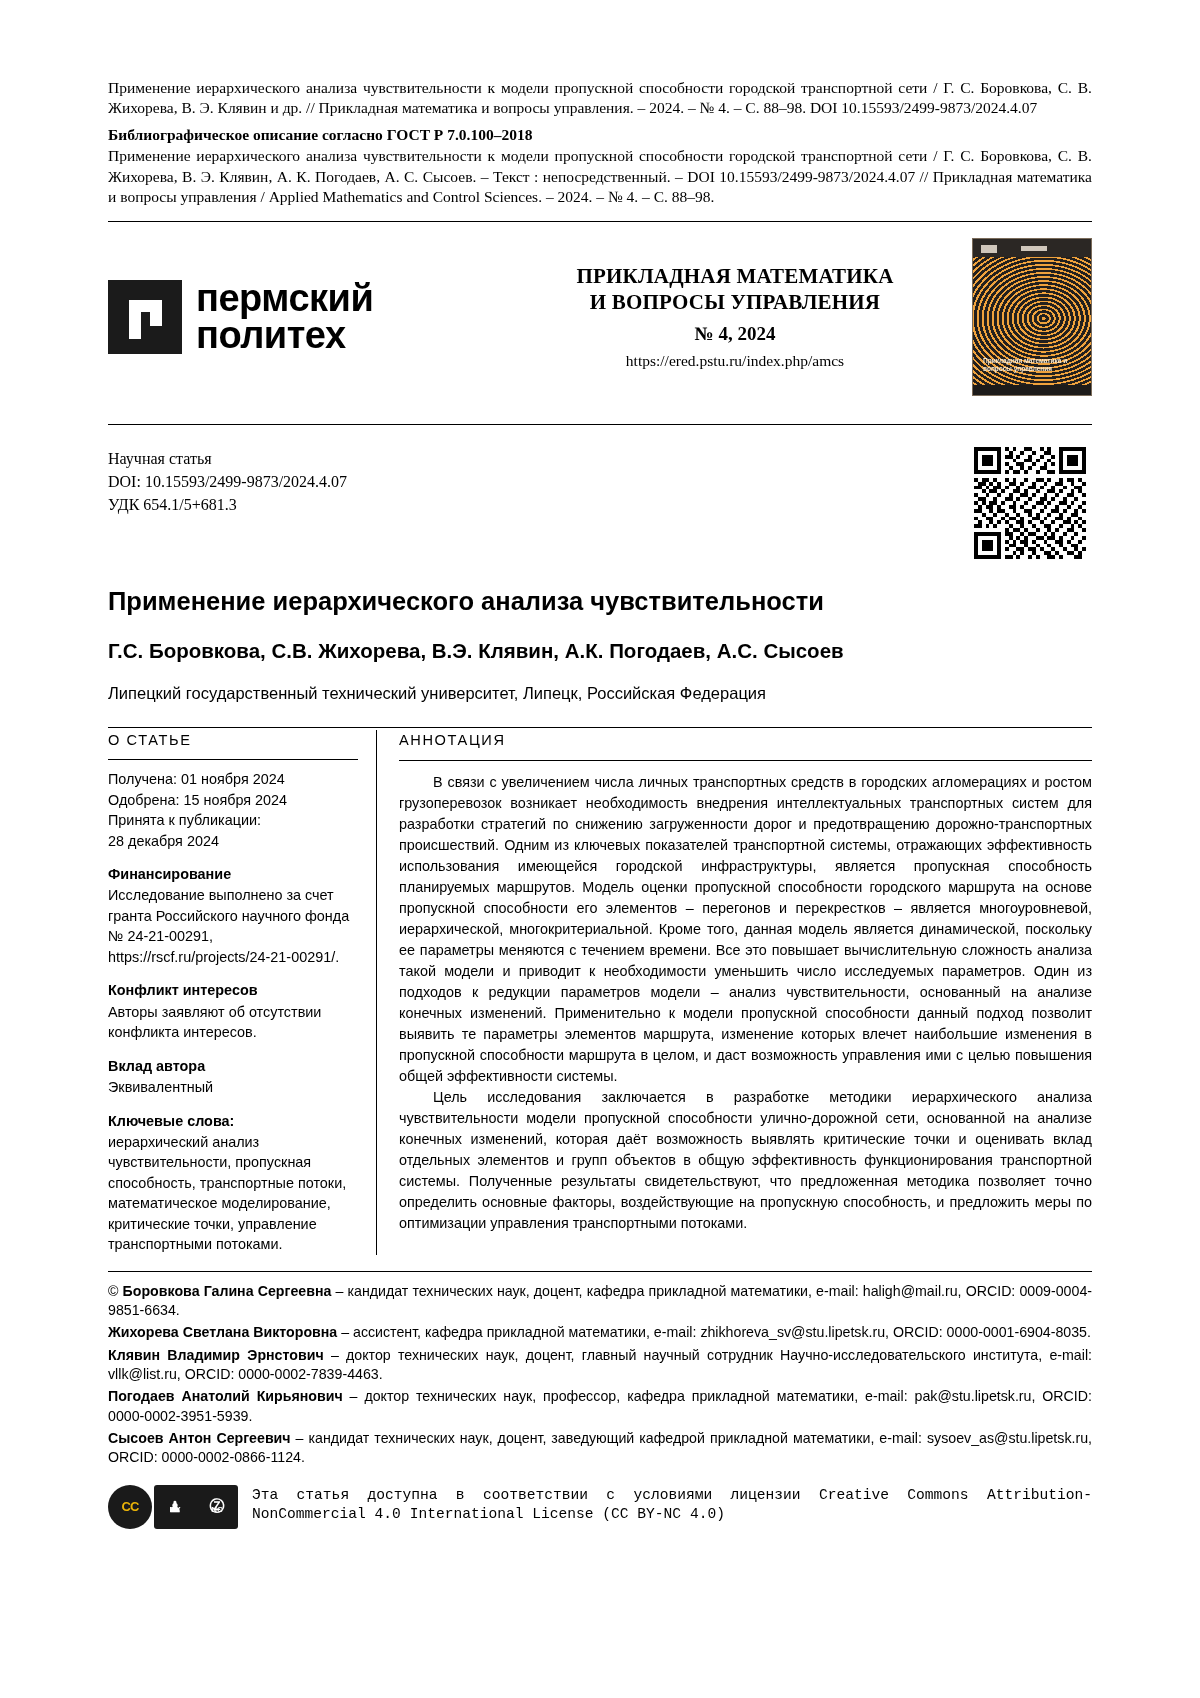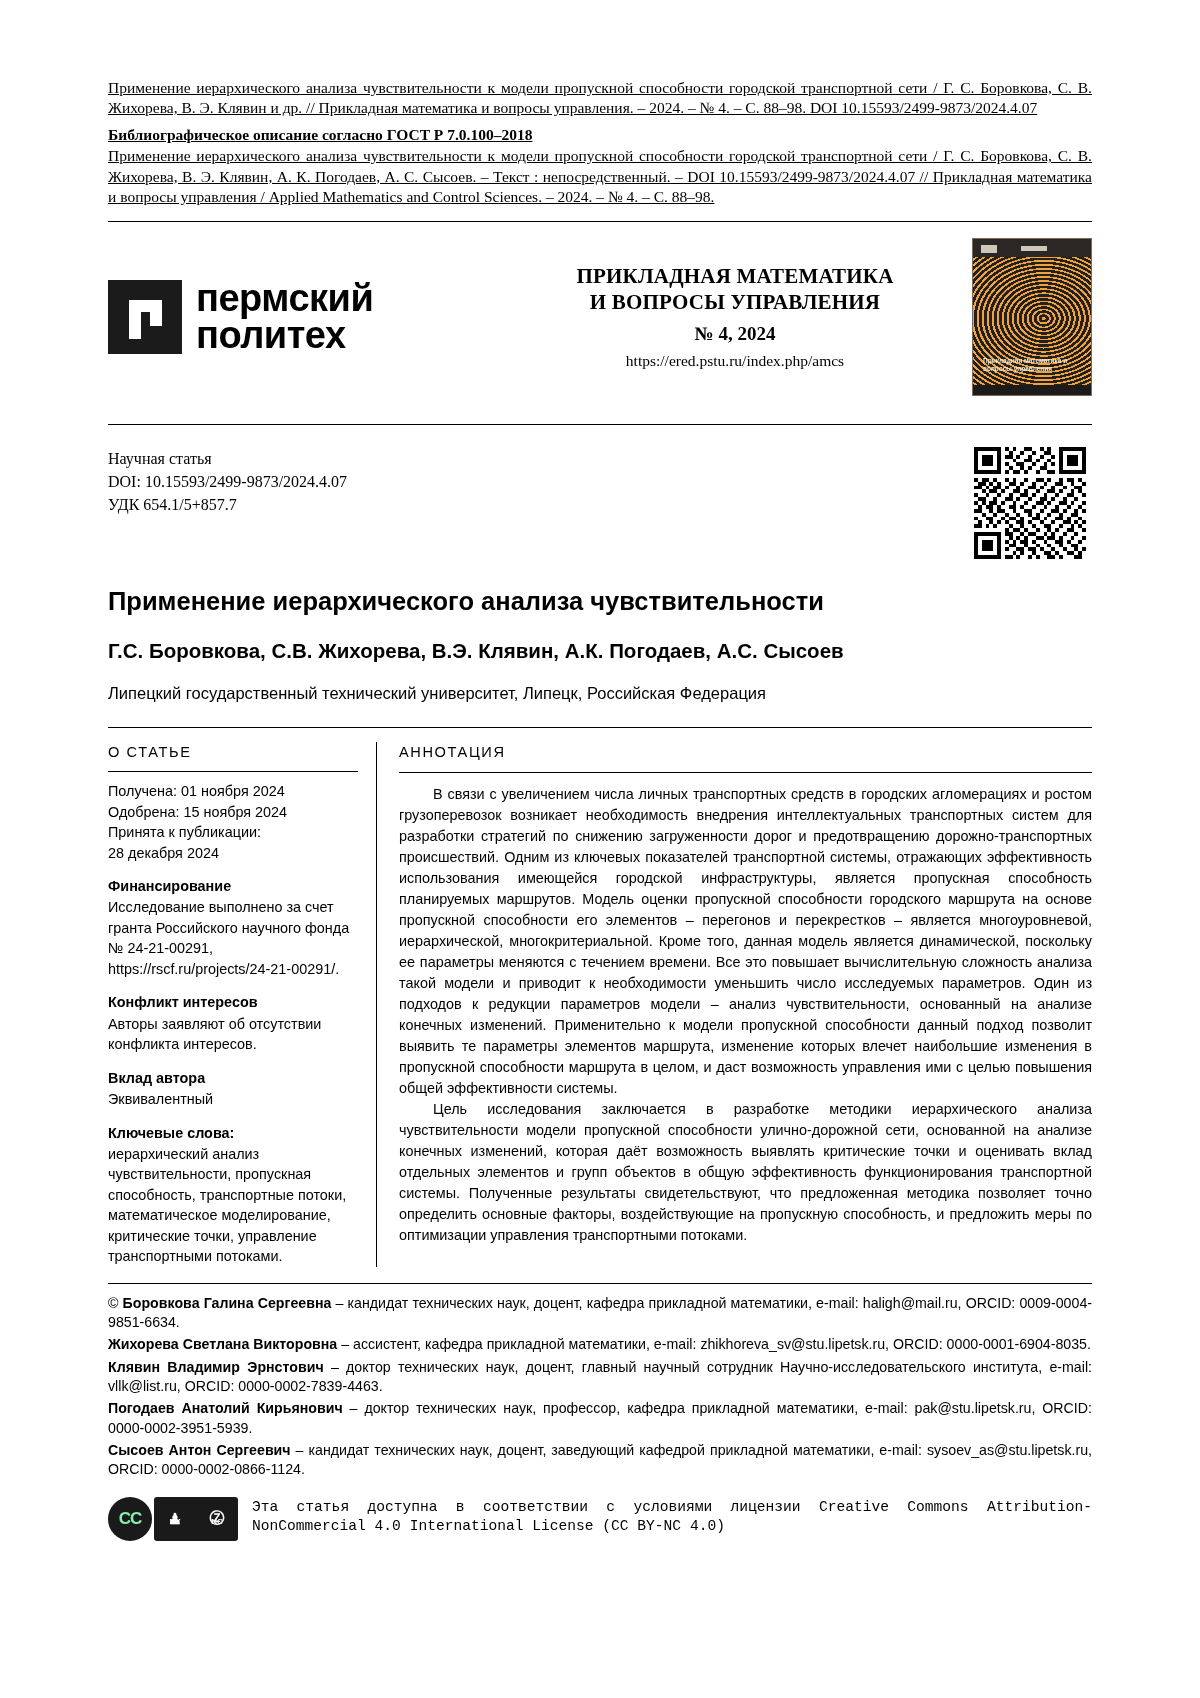--- a/index.html
+++ b/index.html
@@ -24,21 +24,21 @@
     padding: 78px 108px 0 108px;
   }
 
   
   .citation {
     font-family: "Liberation Serif", serif;
     font-size: 15.5px;
     line-height: 1.30;
     text-align: justify;
   }
-  .citation p { margin: 0; text-decoration: underline; }
+  .citation p { margin: 0; }
   .citation .gost-title {
     font-weight: bold;
     margin-top: 7px;
   }
   .citation .gost-body { margin-top: 1px; }
 
   
   .rule {
     border: 0;
     border-top: 1px solid #000;
@@ -210,21 +210,21 @@
 
   .rule2 {
     border: 0;
     border-top: 1px solid #000;
     margin: 24px 0 0 0;
   }
 
   
   .cols {
     display: flex;
-    margin-top: 14px;
+    margin-top: 2px;
   }
   .col-left {
     flex: 0 0 268px;
     width: 268px;
     padding-right: 18px;
     box-sizing: border-box;
     font-family: "Liberation Sans", sans-serif;
     font-size: 14.4px;
     line-height: 1.42;
   }
@@ -297,24 +297,24 @@
     height: 46px;
     display: flex;
     align-items: center;
     gap: 2px;
   }
   .cc-circle {
     width: 44px;
     height: 44px;
     border-radius: 50%;
     background: #1a1a1a;
-    color: #86efac;
-    font-family: "Liberation Sans", sans-serif;
-    font-weight: bold;
-    font-size: 17px;
+    color: #eab308;
+    font-family: "Liberation Sans", sans-serif;
+    font-weight: bold;
+    font-size: 13px;
     display: flex;
     align-items: center;
     justify-content: center;
     letter-spacing: -1px;
   }
   .cc-box {
     width: 84px;
     height: 44px;
     background: #1a1a1a;
     border-radius: 3px;
@@ -396,21 +396,21 @@
       <div class="cap">Прикладная математика и вопросы управления</div>
     </div>
   </div>
 
   <hr class="rule">
 
   <div class="meta-row">
     <div class="meta-left">
       <div>Научная статья</div>
       <div>DOI: 10.15593/2499-9873/2024.4.07</div>
-      <div>УДК 654.1/5+857.7</div>
+      <div>УДК 654.1/5+681.3</div>
     </div>
     <svg class="qr" viewBox="0 0 29 29" shape-rendering="crispEdges">
       <rect width="29" height="29" fill="#fff"></rect>
       <g fill="#000">
         <rect x="0" y="0" width="7" height="1"></rect>
           <rect x="0" y="6" width="7" height="1"></rect>
         <rect x="0" y="0" width="1" height="7"></rect>
           <rect x="6" y="0" width="1" height="7"></rect>
         <rect x="2" y="2" width="3" height="3"></rect>
         <rect x="22" y="0" width="7" height="1"></rect>

